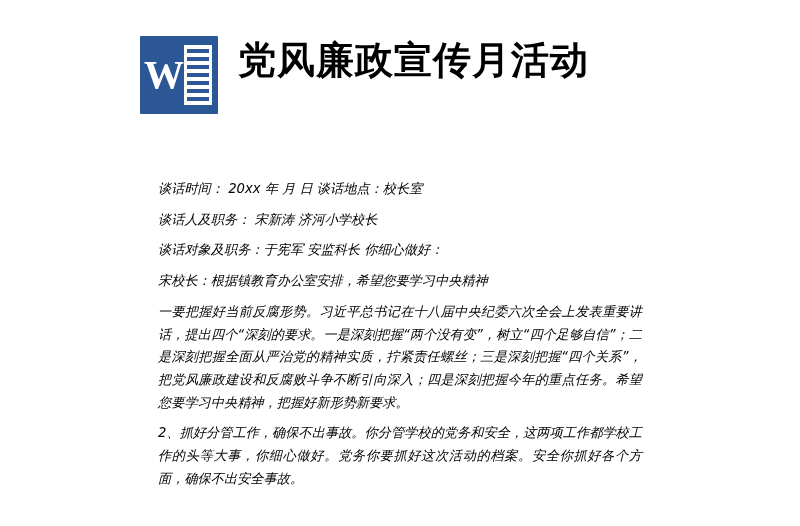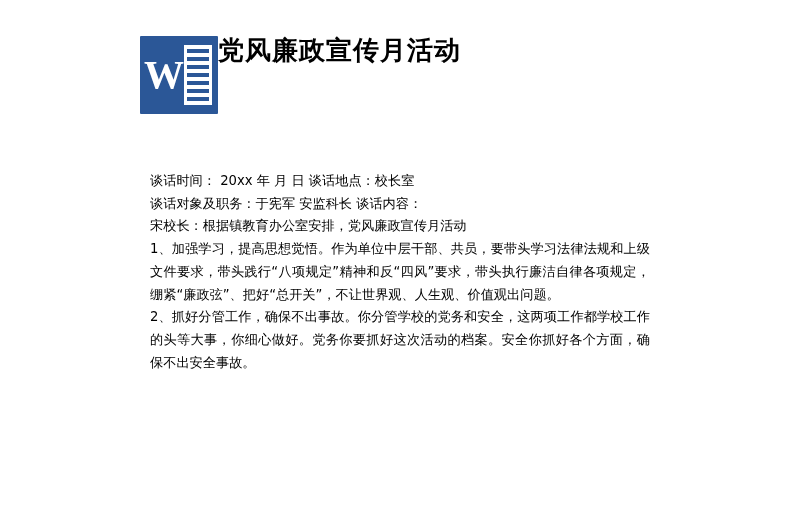--- a/index.html
+++ b/index.html
@@ -60,43 +60,45 @@
   }
   .word-icon .doc-lines i {
     display: block;
     height: 4px;
     margin: 0 3px 4px 3px;
     background: #2b5797;
   }
   .word-icon .doc-lines i:first-child { margin-top: 4px; }
 
   .title-block {
+    margin-left: 20px;
     color: #000000;
-    font-size: 26px;
+    font-size: 38px;
     line-height: 1.28;
     font-weight: bold;
-    font-family: Liberation Mono, monospace;
+    font-family: Liberation Serif, serif;
     letter-spacing: 1px;
   }
   .title-line { white-space: nowrap; }
 
   
   .doc-body {
     padding: 62px 150px 0 150px;
     box-sizing: border-box;
     font-size: 13.2px;
     line-height: 1.72;
     color: #000000;
     font-family: "DejaVu Sans", sans-serif;
   }
   .doc-body p {
-    margin: 0;
+    margin: 8px;
     padding: 0;
     text-align: justify;
     word-break: break-all;
+    font-style: italic;
   }
 </style>
 </head>
 <body>
 
 <div class="page">
 
   <div class="header">
     <div class="word-icon">
       <span class="w-letter">W</span>
@@ -110,20 +112,21 @@
           <i></i>
       </span>
     </div>
     <div class="title-block">
       <div class="title-line">党风廉政宣传月活动</div>
     </div>
   </div>
 
   <div class="doc-body">
     <p>谈话时间：  20xx 年 月 日 谈话地点：校长室</p>
-    <p>谈话对象及职务：于宪军 安监科长 谈话内容：</p>
-    <p>宋校长：根据镇教育办公室安排，党风廉政宣传月活动</p>
-    <p>1、加强学习，提高思想觉悟。作为单位中层干部、共员，要带头学习法律法规和上级文件要求，带头践行“八项规定”精神和反“四风”要求，带头执行廉洁自律各项规定，绷紧“廉政弦”、把好“总开关”，不让世界观、人生观、价值观出问题。</p>
+    <p>谈话人及职务：  宋新涛 济河小学校长</p>
+    <p>谈话对象及职务：于宪军 安监科长 你细心做好：</p>
+    <p>宋校长：根据镇教育办公室安排，希望您要学习中央精神</p>
+    <p>一要把握好当前反腐形势。习近平总书记在十八届中央纪委六次全会上发表重要讲话，提出四个“深刻的要求。一是深刻把握“两个没有变”，树立“四个足够自信”；二是深刻把握全面从严治党的精神实质，拧紧责任螺丝；三是深刻把握“四个关系”，把党风廉政建设和反腐败斗争不断引向深入；四是深刻把握今年的重点任务。希望您要学习中央精神，把握好新形势新要求。</p>
     <p>2、抓好分管工作，确保不出事故。你分管学校的党务和安全，这两项工作都学校工作的头等大事，你细心做好。党务你要抓好这次活动的档案。安全你抓好各个方面，确保不出安全事故。</p>
 
   </div>
 
 </div>
 
 </body></html>

